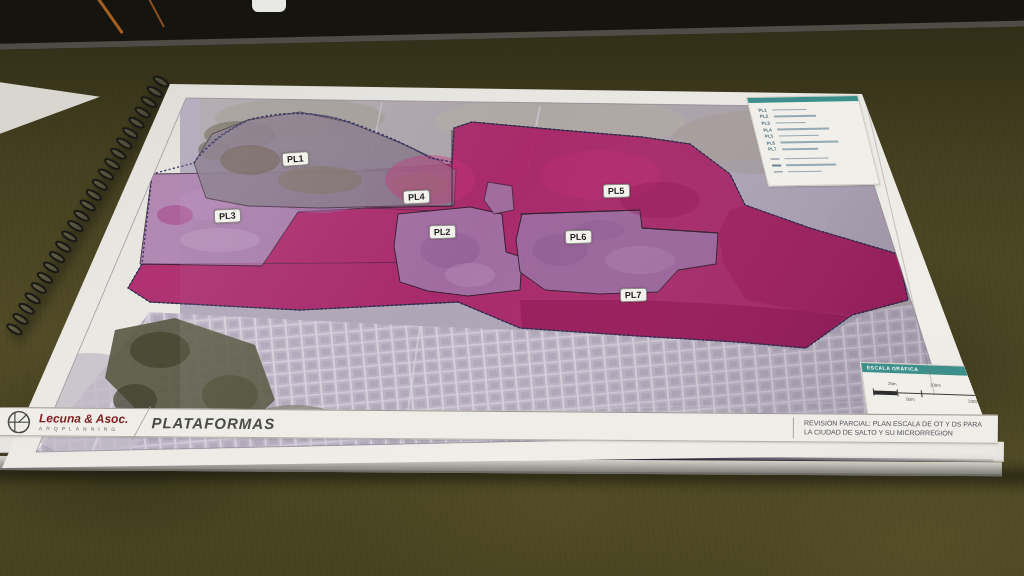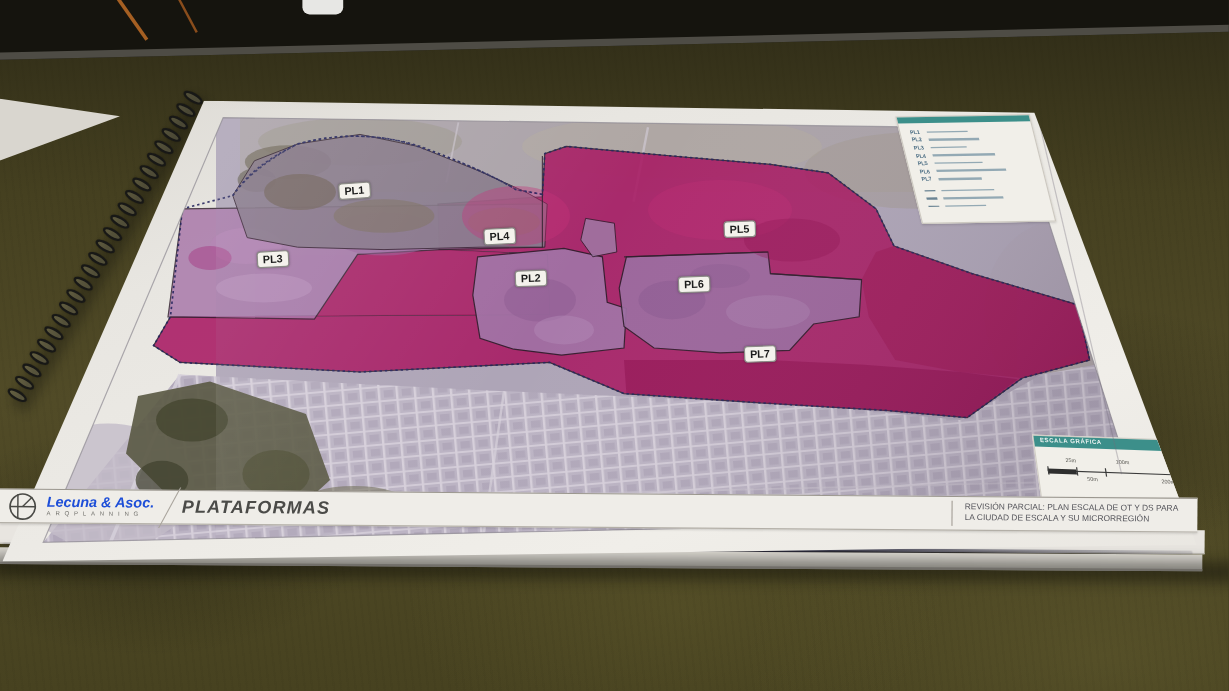--- a/index.html
+++ b/index.html
@@ -78,21 +78,21 @@
   .sbar .t1{left:0}.sbar .t2{left:24px}.sbar .t3{left:48px}.sbar .t4{left:104px}
   .slab{position:absolute;font-size:4.5px;color:#55544f;line-height:5px;}
 
   
   .footer{position:absolute;left:0;top:407px;width:998px;height:27px;z-index:4;
     background:#efede8;border-top:1px solid #9b978f;border-bottom:1px solid #b3afa7;
     box-shadow:0 1px 2px rgba(0,0,0,.14);
     transform:rotate(0.45deg);transform-origin:left top;display:flex;align-items:center;}
   .logo-svg{width:26px;height:26px;margin-left:6px;flex:0 0 auto;}
   .brand{margin-left:7px;flex:0 0 auto;}
-  .brand-name{font-size:12px;font-style:italic;font-weight:bold;color:#1d4ed8;line-height:12px;}
+  .brand-name{font-size:12px;font-style:italic;font-weight:bold;color:#7f1d1d;line-height:12px;}
   .brand-sub{font-size:5px;letter-spacing:4px;color:#6e6d68;line-height:7px;margin-top:1px;}
   .fdiv{width:1px;height:34px;background:#a9a49c;transform:skewX(-28deg);margin:0 10px 0 12px;flex:0 0 auto;}
   .sheet-name{font-size:15px;font-style:italic;color:#4b4b48;letter-spacing:1px;font-weight:bold;flex:0 0 auto;}
   .fspace{flex:1 1 auto;}
   .ftitle{border-left:1px solid #a9a49c;padding:2px 12px 2px 10px;margin-right:4px;flex:0 0 auto;}
   .ftitle div{font-size:7px;line-height:8.5px;color:#54545a;}
 
   
   .spiral{position:absolute;left:163px;top:70px;height:16px;z-index:5;display:flex;align-items:center;
     transform:rotate(120.6deg);transform-origin:0 50%;}
@@ -287,21 +287,21 @@
     </svg>
     <div class="brand">
       <div class="brand-name">Lecuna &amp; Asoc.</div>
       <div class="brand-sub">ARQPLANNING</div>
     </div>
     <div class="fdiv"></div>
     <div class="sheet-name">PLATAFORMAS</div>
     <div class="fspace"></div>
     <div class="ftitle">
       <div>REVISIÓN PARCIAL: PLAN ESCALA DE OT Y DS PARA</div>
-      <div>LA CIUDAD DE ESCALA Y SU MICRORREGIÓN</div>
+      <div>LA CIUDAD DE SALTO Y SU MICRORREGIÓN</div>
     </div>
   </div>
 
   <div class="spiral">
     <span class="coil"></span>
       <span class="coil"></span>
       <span class="coil"></span>
       <span class="coil"></span>
       <span class="coil"></span>
       <span class="coil"></span>

